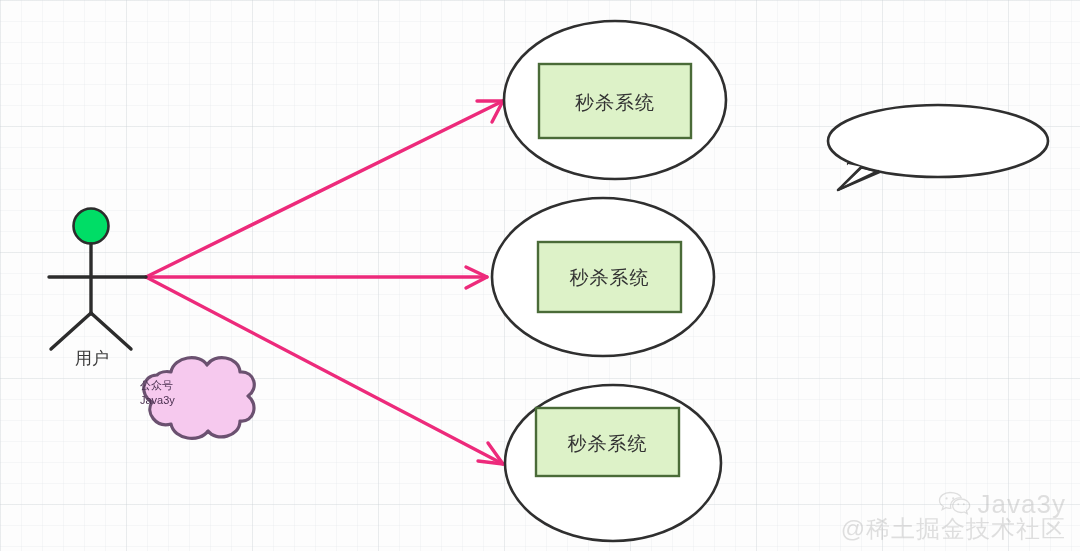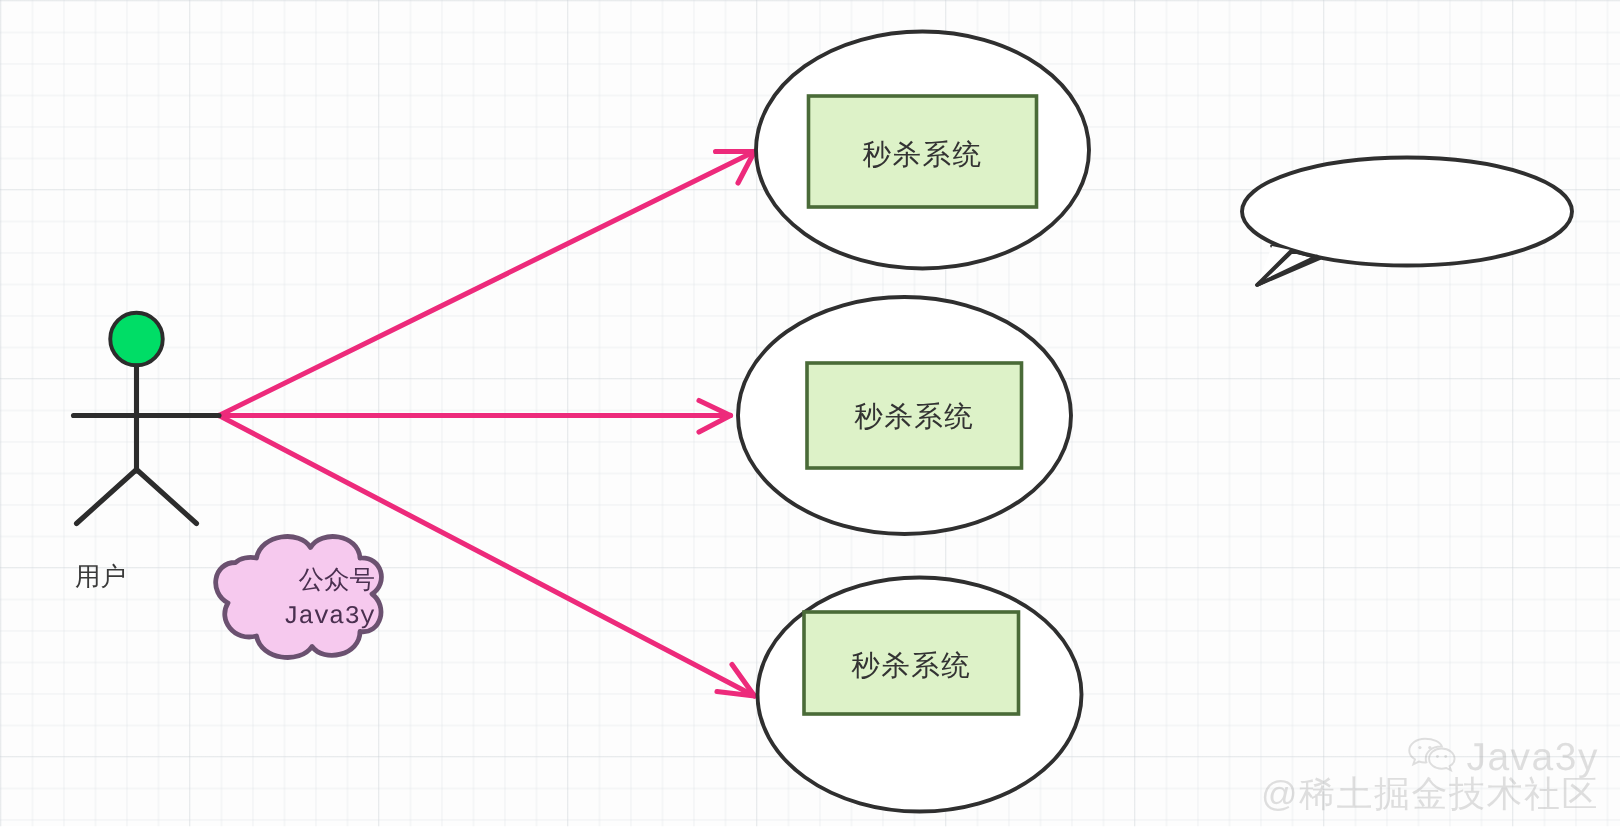--- a/index.html
+++ b/index.html
@@ -43,25 +43,24 @@
   .actor-label {
     font-size: 17px;
     color: #3a3a3a;
   }
   .bubble-label {
     font-size: 21px;
     color: #2b2b2b;
     letter-spacing: 1px;
   }
   .cloud-label {
-    font-size: 17px;
+    font-size: 11px;
     color: #4a3050;
-    text-align: right;
+    text-align: left;
     line-height: 1.35;
-    font-family: Liberation Mono, monospace;
   }
   .watermark {
     position: absolute;
     right: 14px;
     bottom: 6px;
     opacity: 0.30;
     display: flex;
     flex-direction: column;
     align-items: flex-end;
     pointer-events: none;
@@ -152,21 +151,21 @@
                C 160 372, 166 371, 171 372 Z" fill="#f6c9ee" stroke="#6b5170" stroke-width="3.2" stroke-linejoin="round"></path>
     </g>
   </svg>
 
   <div class="node-label sys-label" style="left:539px; top:90px; width:152px;">秒杀系统</div>
 
   <div class="node-label sys-label" style="left:538px; top:265px; width:143px;">秒杀系统</div>
 
   <div class="node-label sys-label" style="left:536px; top:431px; width:143px;">秒杀系统</div>
 
-  <div class="node-label actor-label" style="left:50px; top:347px; width:84px; text-align:left;margin-top:26px;">用户</div>
+  <div class="node-label actor-label" style="left:50px; top:347px; width:84px; text-align:center;">用户</div>
 
 
   <div class="node-label cloud-label" style="left:140px; top:378px; width:110px;">
     <div>公众号</div>
     <div>Java3y</div>
   </div>
 
   <div class="watermark">
     <div class="wm-row1">
       <svg width="34" height="26" viewBox="0 0 34 26" fill="none">

